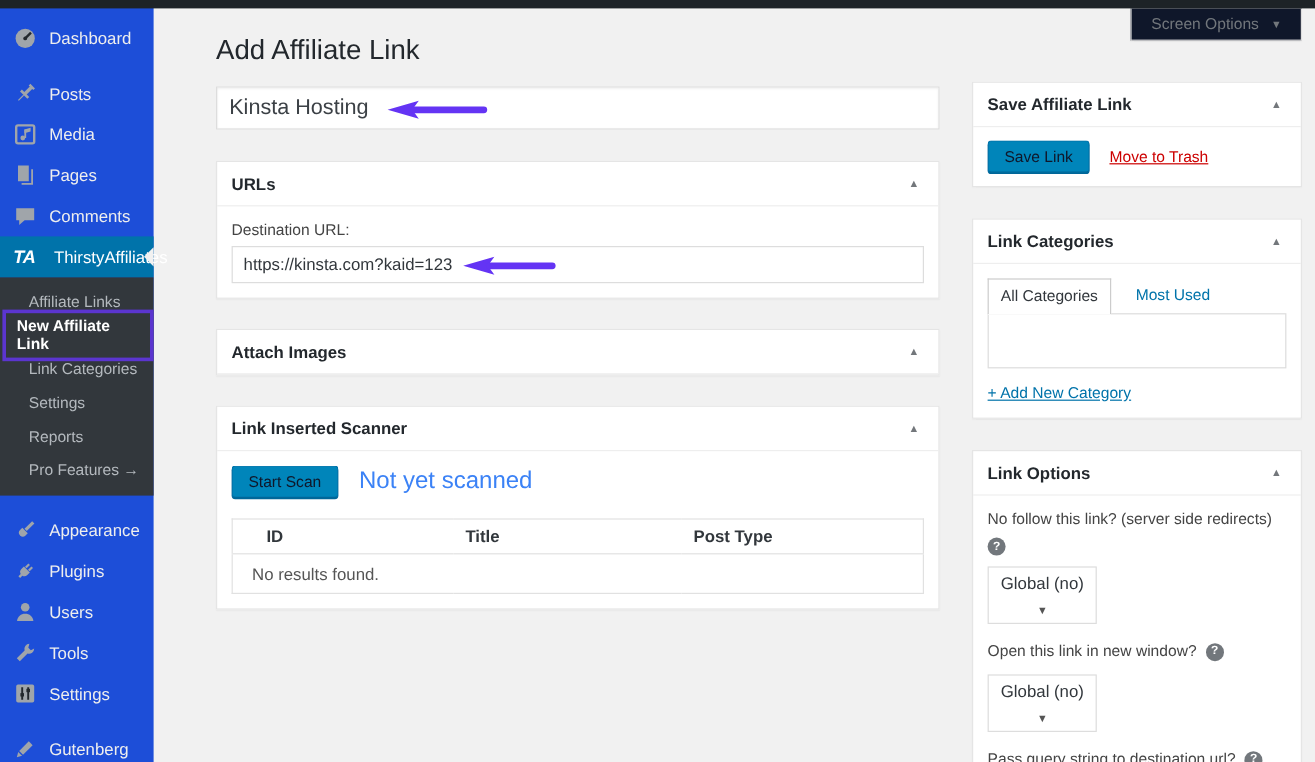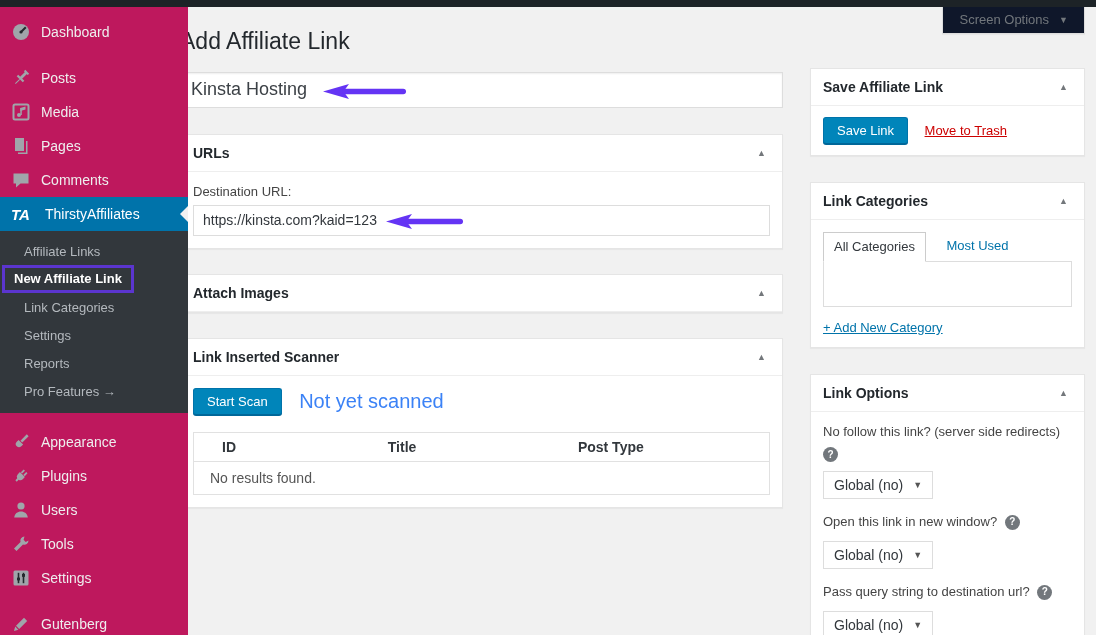--- a/index.html
+++ b/index.html
@@ -7,21 +7,21 @@
   body {
     font-family:"Liberation Sans", sans-serif;
     background:#f1f1f1;
     position:relative;
     color:#444;
   }
   
   .admin-bar { position:absolute; top:0; left:0; width:1096px; height:7px; background:#1d2327; z-index:30; }
 
   
-  .sidebar { position:absolute; top:0; left:0; width:188px; height:635px; background:#be185d; z-index:20; padding-top:15px; }
+  .sidebar { position:absolute; top:0; left:0; width:128px; height:635px; background:#1d4ed8; z-index:20; padding-top:15px; }
   .menu-item { height:34px; display:flex; align-items:center; gap:10px; padding-left:11px; color:#eeeeee; font-size:14px; cursor:pointer; }
   .menu-item .mi-icon { width:20px; height:20px; color:#a0a5aa; flex:0 0 20px; display:flex; align-items:center; justify-content:center; }
   .menu-sep { height:12px; }
   .menu-sep-lg { height:12px; }
   .menu-item.active-top { background:#0073aa; color:#fff; position:relative; }
   .ta-logo { font-weight:bold; font-style:italic; font-size:15px; color:#fff; letter-spacing:0; width:24px; flex:0 0 24px; }
   .active-arrow { position:absolute; right:0; top:50%; margin-top:-8px; width:0; height:0;
     border-top:8px solid transparent; border-bottom:8px solid transparent; border-right:8px solid #f1f1f1; }
   .submenu { background:#32373c; padding:6px 0 8px 0; }
   .submenu-item { height:28px; display:flex; align-items:center; padding-left:24px; font-size:13px; color:#b4b9be; cursor:pointer; }
@@ -53,21 +53,21 @@
   .url-input-wrap { position:relative; }
   .url-input { width:100%; height:31px; border:1px solid #ddd; background:#fff; font-family:"Liberation Sans",sans-serif;
     font-size:14px; color:#32373c; padding:0 9px; outline:none; }
 
   .anno-arrow { position:absolute; pointer-events:none; }
 
   .btn-secondary { display:inline-flex; align-items:center; gap:6px; background:#f7f7f7; border:1px solid #ccc; border-radius:3px;
     box-shadow:0 1px 0 #ccc; padding:5px 11px; font-size:13px; color:#555; cursor:pointer; font-family:"Liberation Sans",sans-serif; }
   .or-label { font-weight:bold; color:#444; font-size:13px; margin:0 9px; }
   .btn-primary { display:inline-block; background:#0085ba; border:1px solid #0073aa; border-bottom-color:#006799; border-radius:3px;
-    box-shadow:0 1px 0 #006799; padding:5px 13px; font-size:13px; color:#ffffff; cursor:pointer; font-family:"Liberation Sans",sans-serif; }
+    box-shadow:0 1px 0 #006799; padding:5px 13px; font-size:13px; color:#0f172a; cursor:pointer; font-family:"Liberation Sans",sans-serif; }
   .scan-status { font-size:20px; color:#3b82f6; margin-left:13px; vertical-align:middle; }
 
   table.scan-table { width:100%; border-collapse:collapse; margin-top:17px; border:1px solid #e1e1e1; background:#fff; }
   table.scan-table th { font-size:14px; font-weight:bold; color:#32373c; text-align:left; padding:6px 10px; }
   table.scan-table th.col-id { width:32%; padding-left:28px; }
   table.scan-table th.col-title { width:33%; }
   table.scan-table td { font-size:14px; color:#555; padding:8px 10px 8px 16px; border-top:1px solid #e1e1e1; }
 
   
   .side-col { position:absolute; left:650px; top:61px; width:275px; }
@@ -82,21 +82,21 @@
   .cat-tab-link { font-size:13px; color:#0073aa; margin-left:16px; cursor:pointer; }
   .cat-box { border:1px solid #ddd; height:46px; background:#fff; }
   .add-cat-link { display:inline-block; margin-top:13px; font-size:13px; color:#0073aa; text-decoration:underline; cursor:pointer; }
 
   .opt-field { margin-bottom:14px; }
   .opt-label { font-size:13px; color:#444; line-height:1.45; }
   .help-icon { display:inline-flex; align-items:center; justify-content:center; width:15px; height:15px; border-radius:50%;
     background:#72777c; color:#fff; font-size:10px; font-weight:bold; vertical-align:middle; margin-left:4px; cursor:pointer; }
   .help-icon.block { display:flex; margin:5px 0 0 0; }
   .wp-select { display:inline-flex; align-items:center; gap:10px; border:1px solid #ddd; background:#fff; padding:5px 10px;
-    font-size:14px; color:#32373c; margin-top:9px; cursor:pointer; min-height:28px; }
+    font-size:14px; color:#32373c; margin-top:9px; cursor:pointer; min-height:28px;flex-direction:column; }
   .wp-select .chev { font-size:9px; color:#555; }
 </style>
 </head>
 <body>
 
 <div class="sidebar">
 
   <div class="menu-item">
     <span class="mi-icon">
       <svg viewBox="0 0 20 20" width="20" height="20">

